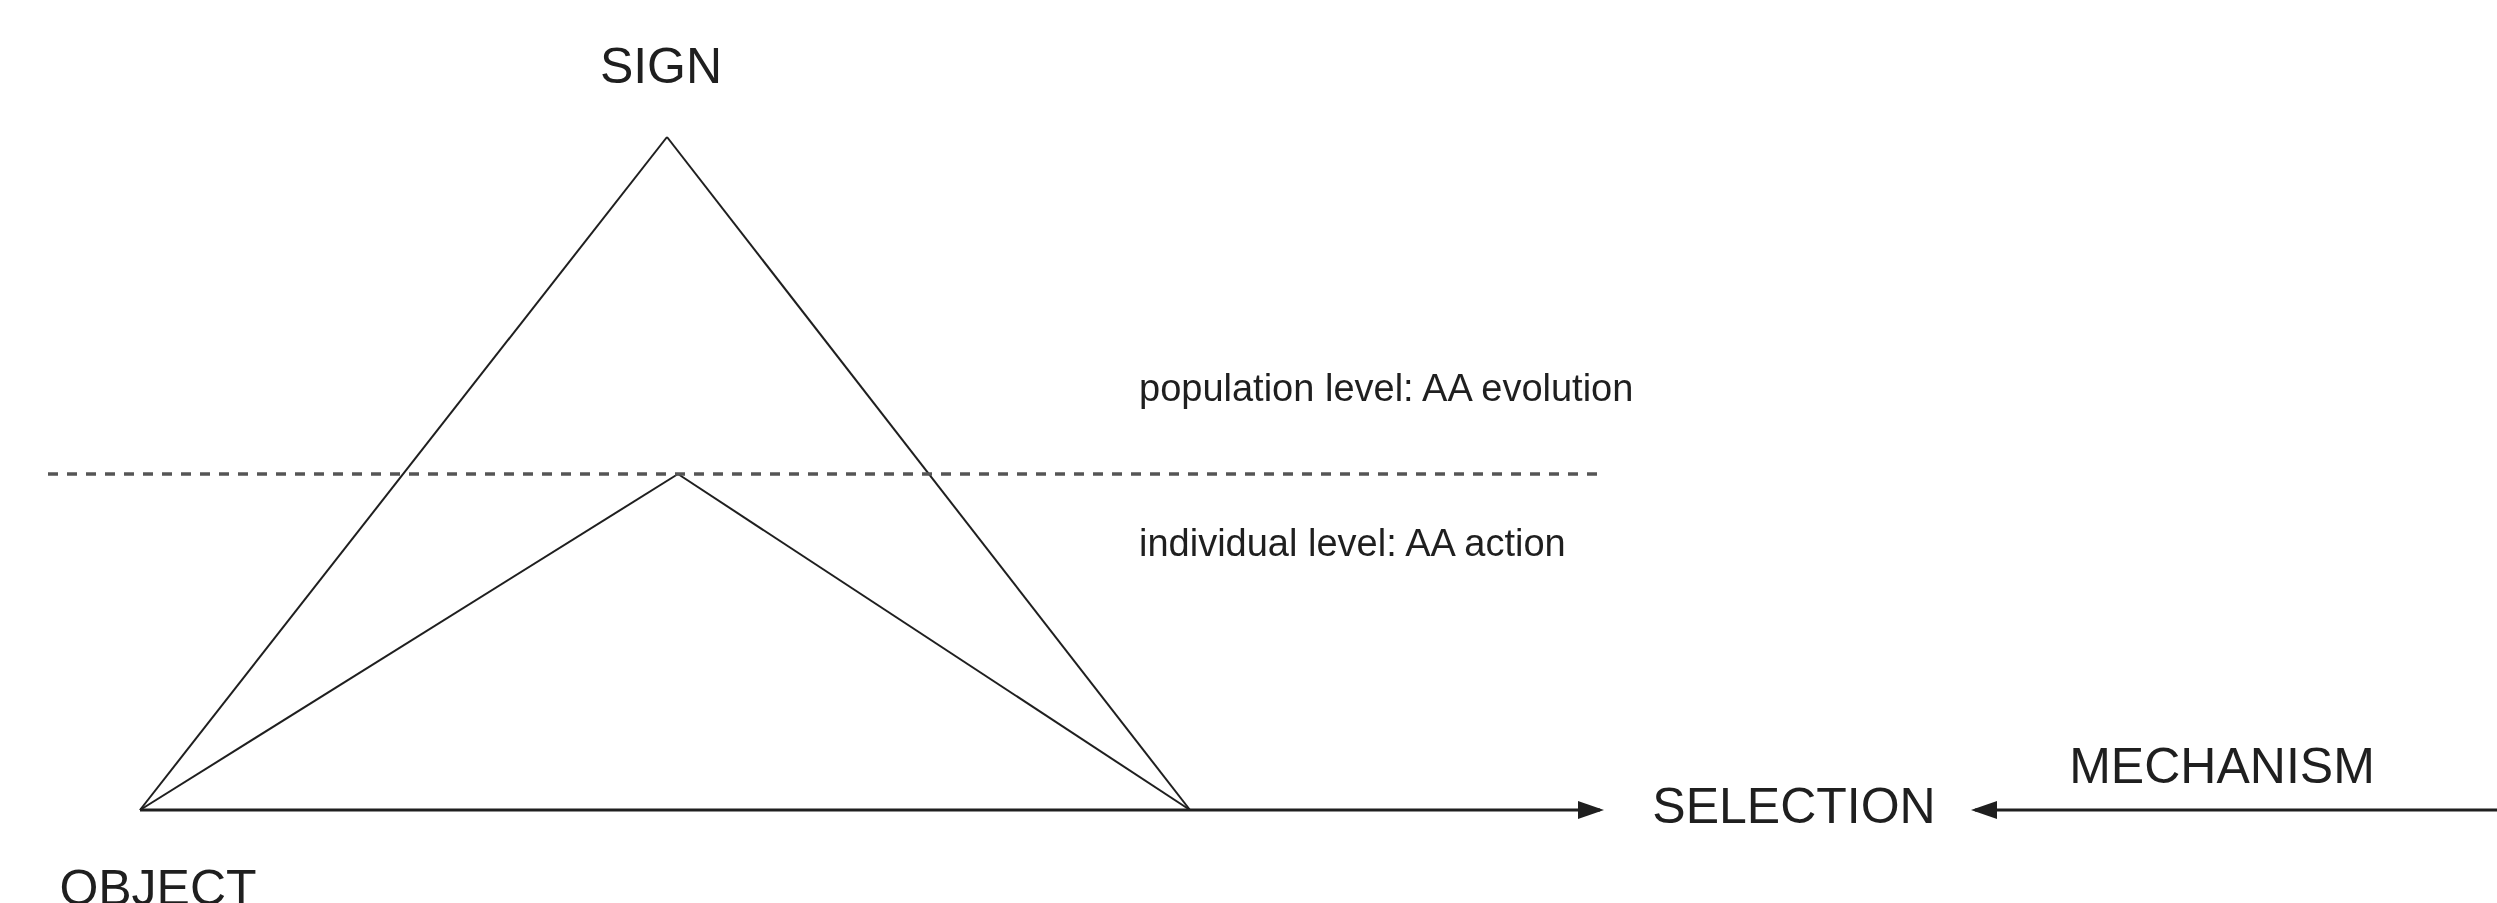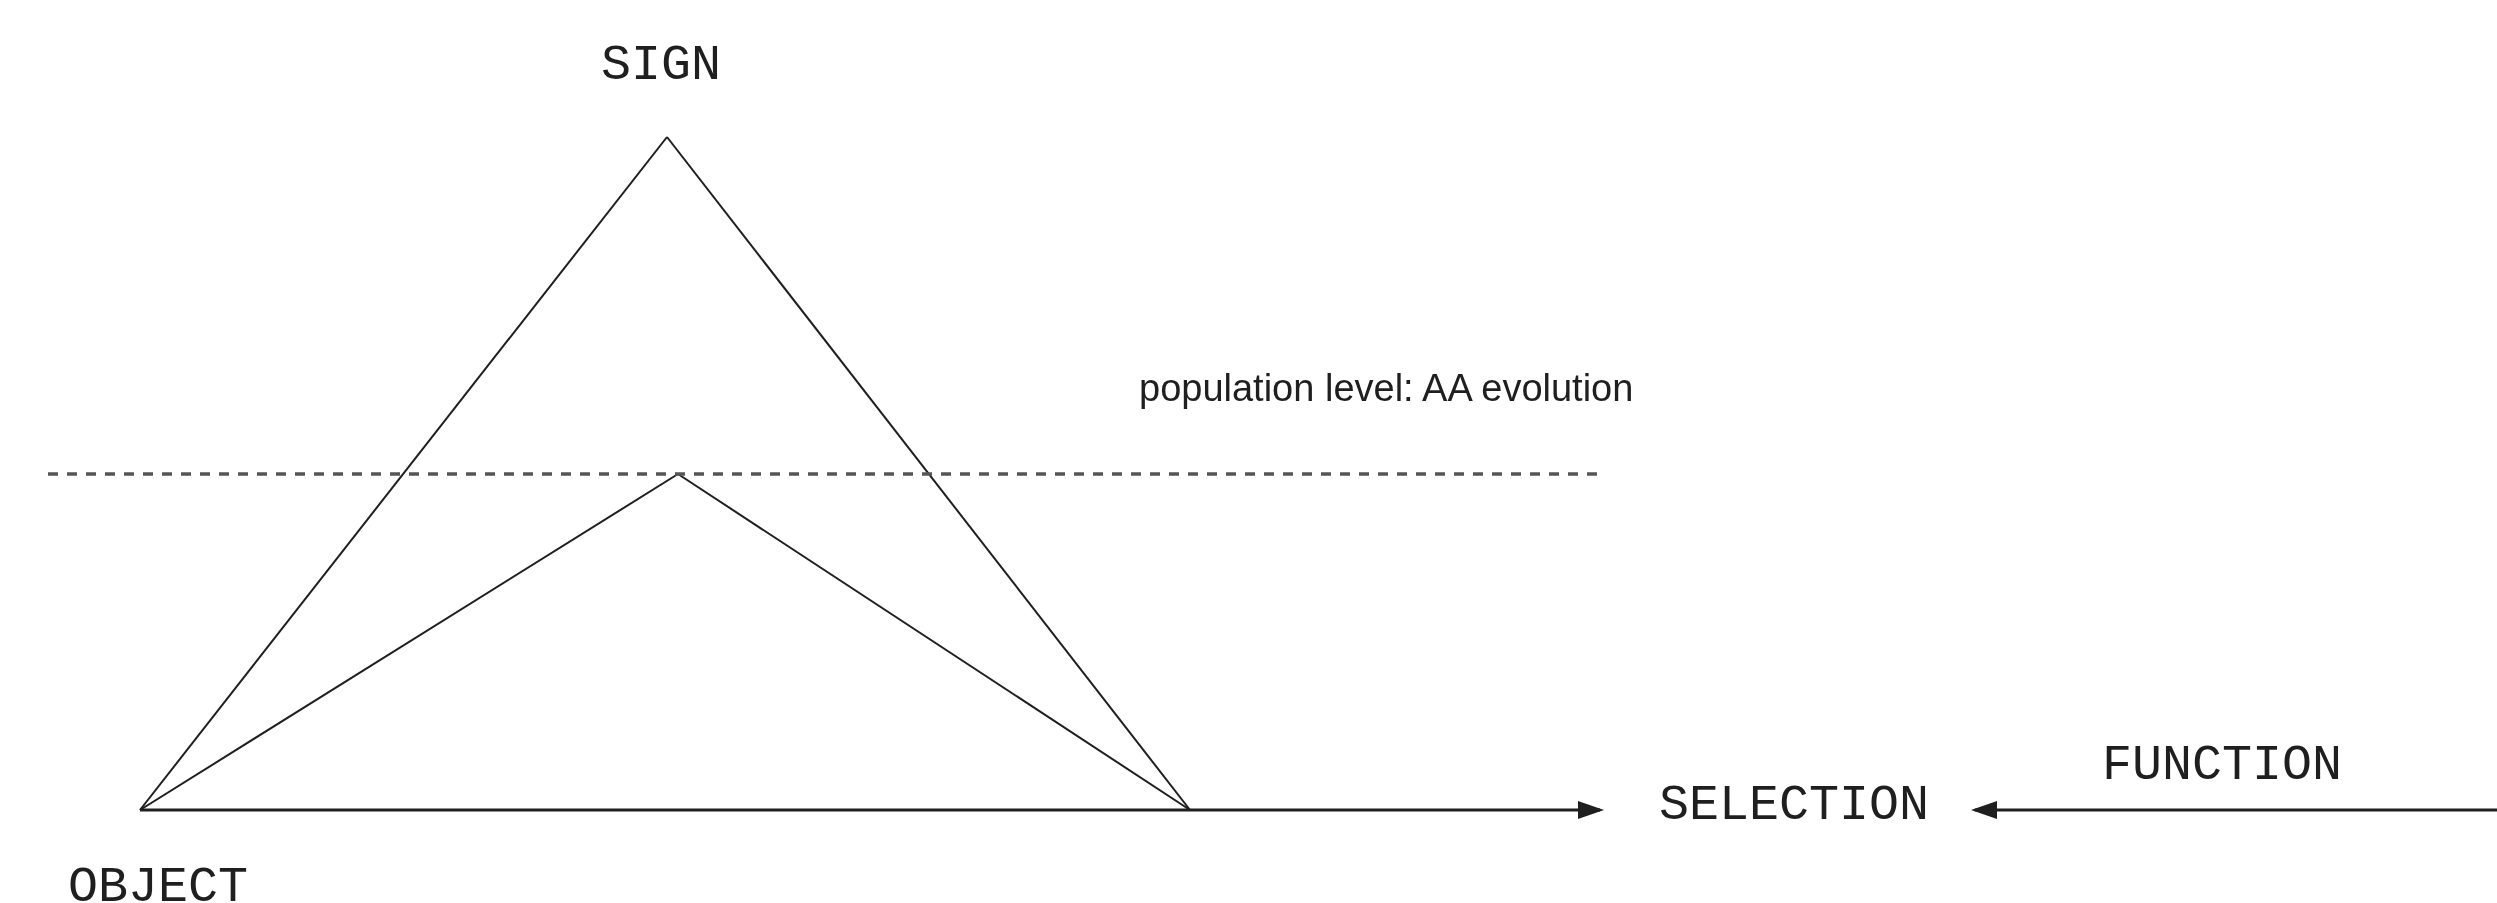--- a/index.html
+++ b/index.html
@@ -25,21 +25,20 @@
   }
   .label {
     position: absolute;
     white-space: nowrap;
     color: #1f1f1f;
     line-height: 1;
   }
   .node-label {
     font-size: 50px;
     transform: translate(-50%, -50%);
-    font-family: Liberation Mono, monospace;
   }
   .level-label {
     font-size: 38px;
     transform: translate(0, -50%);
   }
 </style>
 </head>
 <body>
 
 <div class="canvas">
@@ -65,18 +64,19 @@
   </svg>
 
   <div class="label node-label" style="left:661px; top:66px;">SIGN</div>
 
   <div class="label node-label" style="left:137px; top:888px;margin-left:21px;">OBJECT</div>
 
 
 
   <div class="label node-label" style="left:1794px; top:806px;">SELECTION</div>
 
-  <div class="label node-label" style="left:2222px; top:766px;">FUNCTION</div>
+  <div class="label node-label" style="left:2222px; top:766px;">MECHANISM</div>
 
   <div class="label level-label" style="left:1139px; top:388px;">population level: AA evolution</div>
 
+  <div class="label level-label" style="left:1139px; top:543px;">individual level: AA action</div>
 
 </div>
 
 </body></html>

